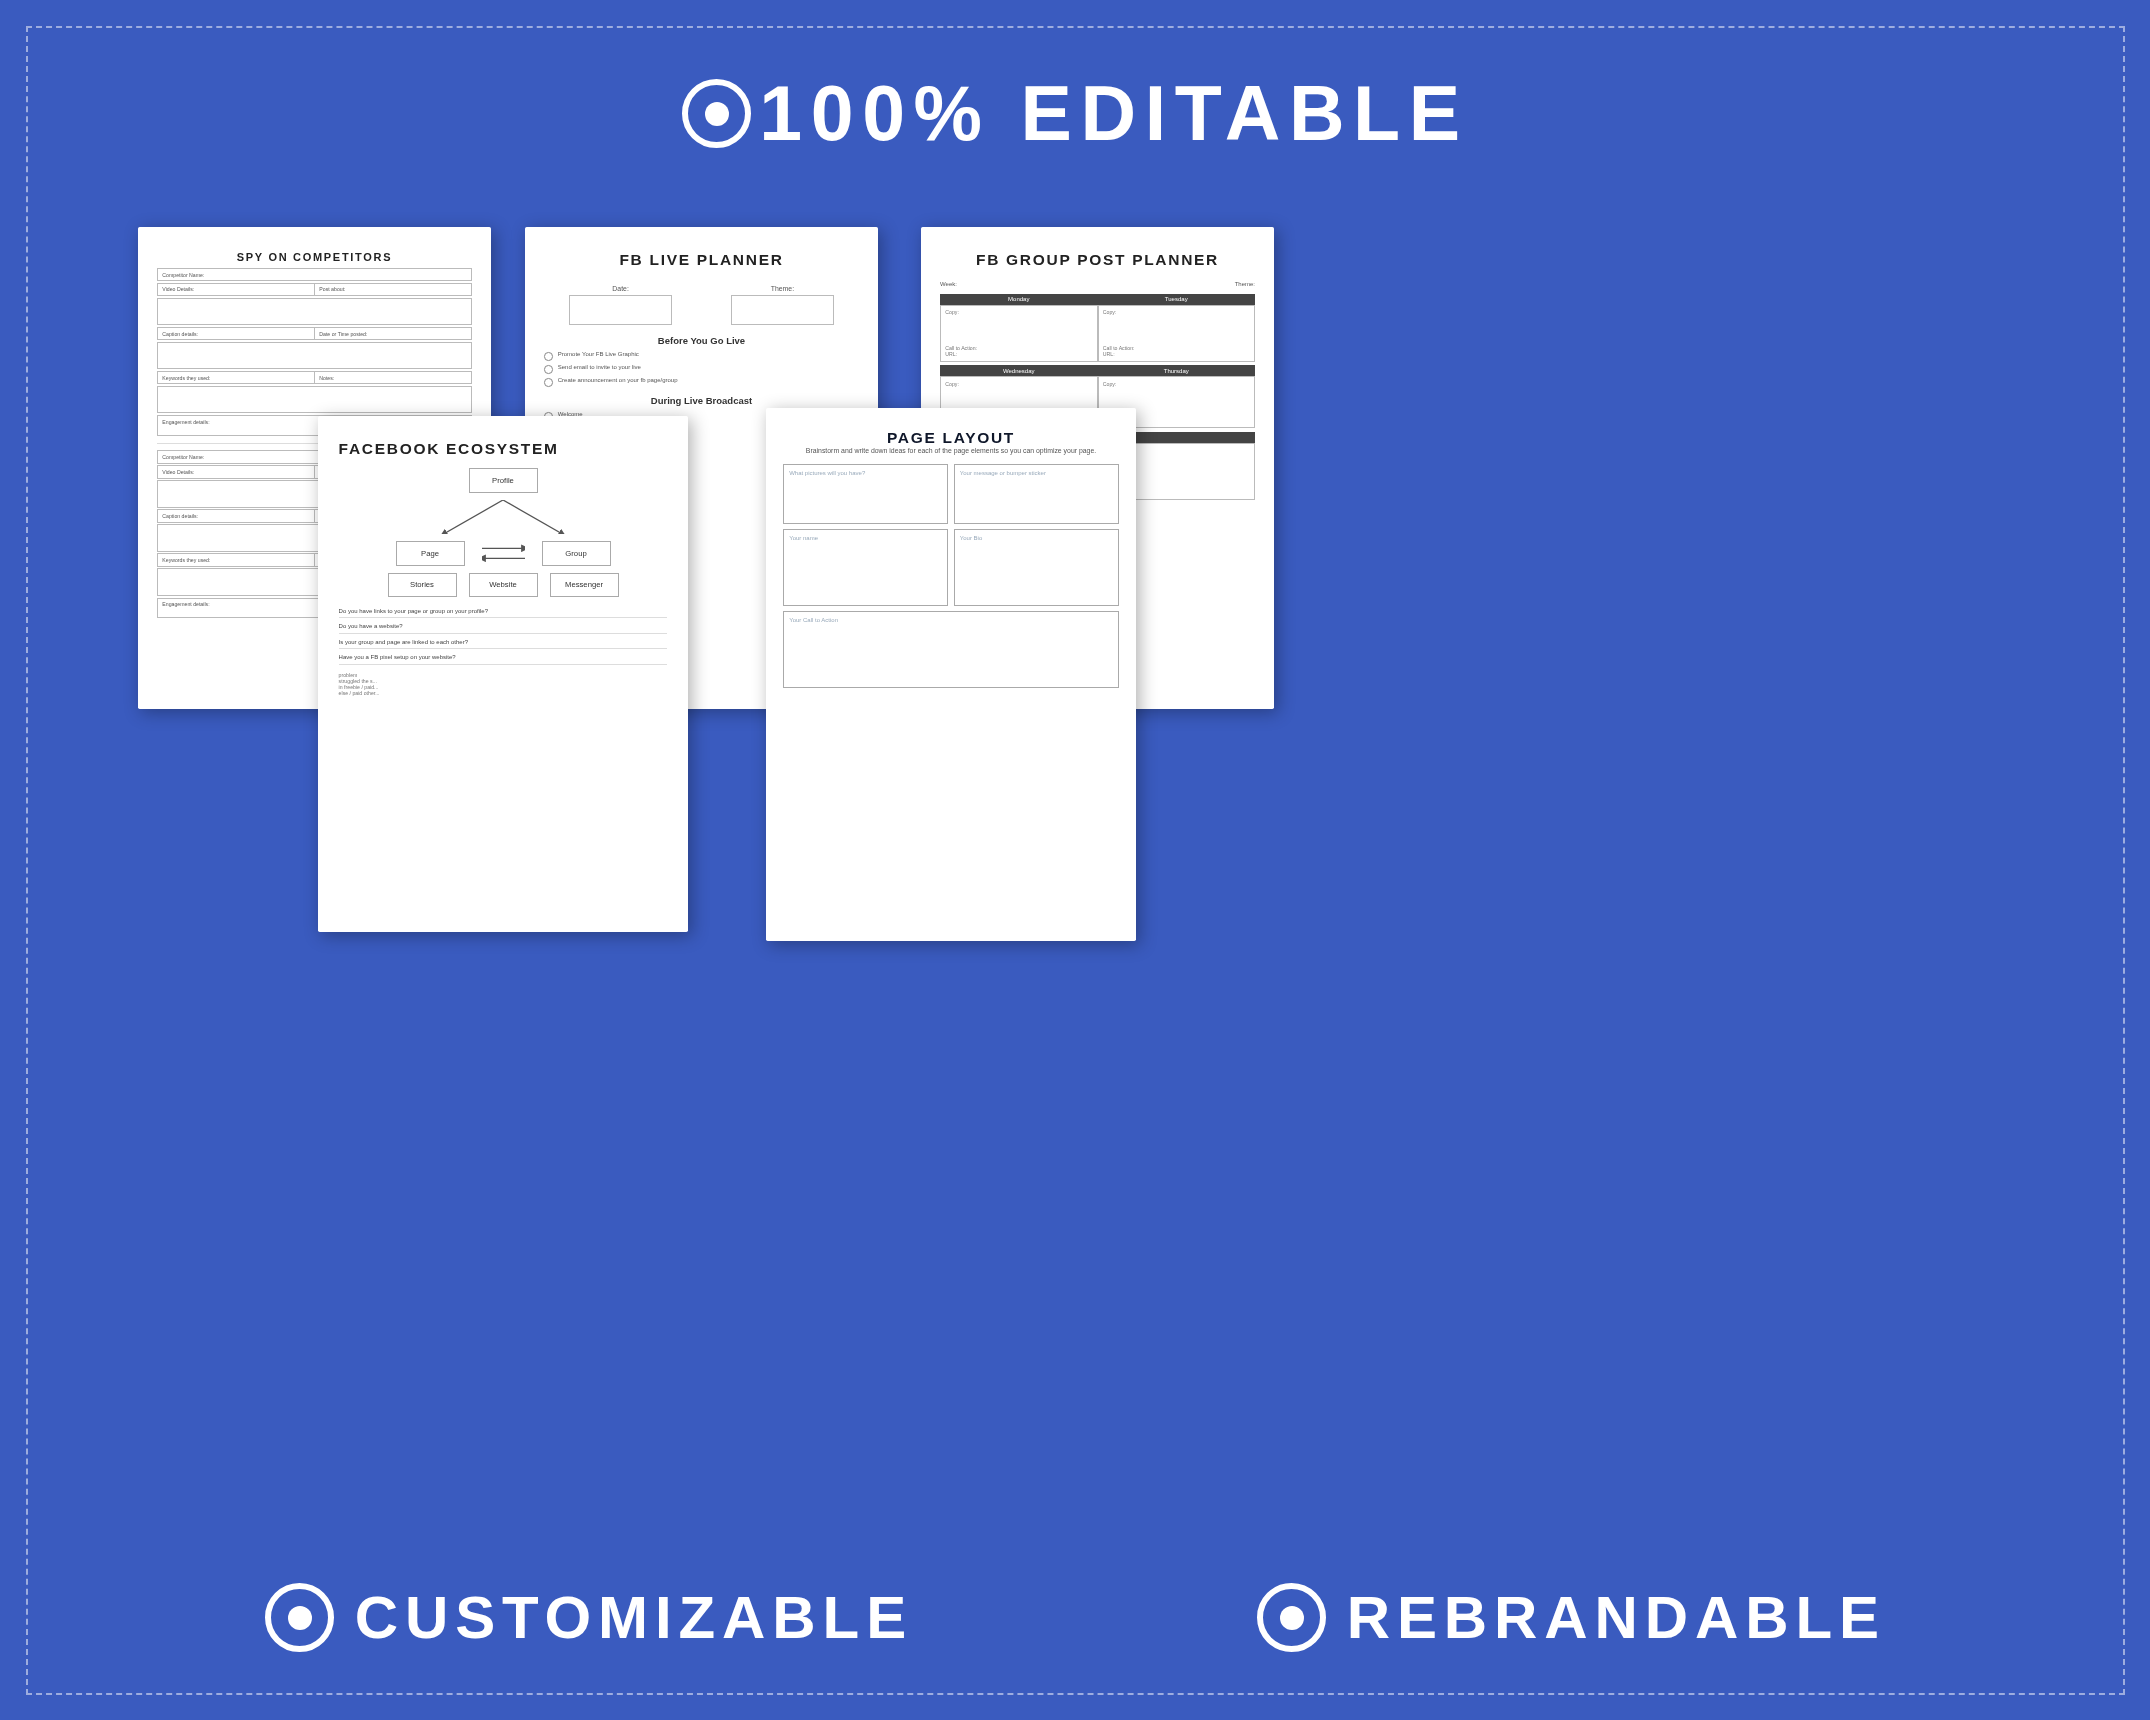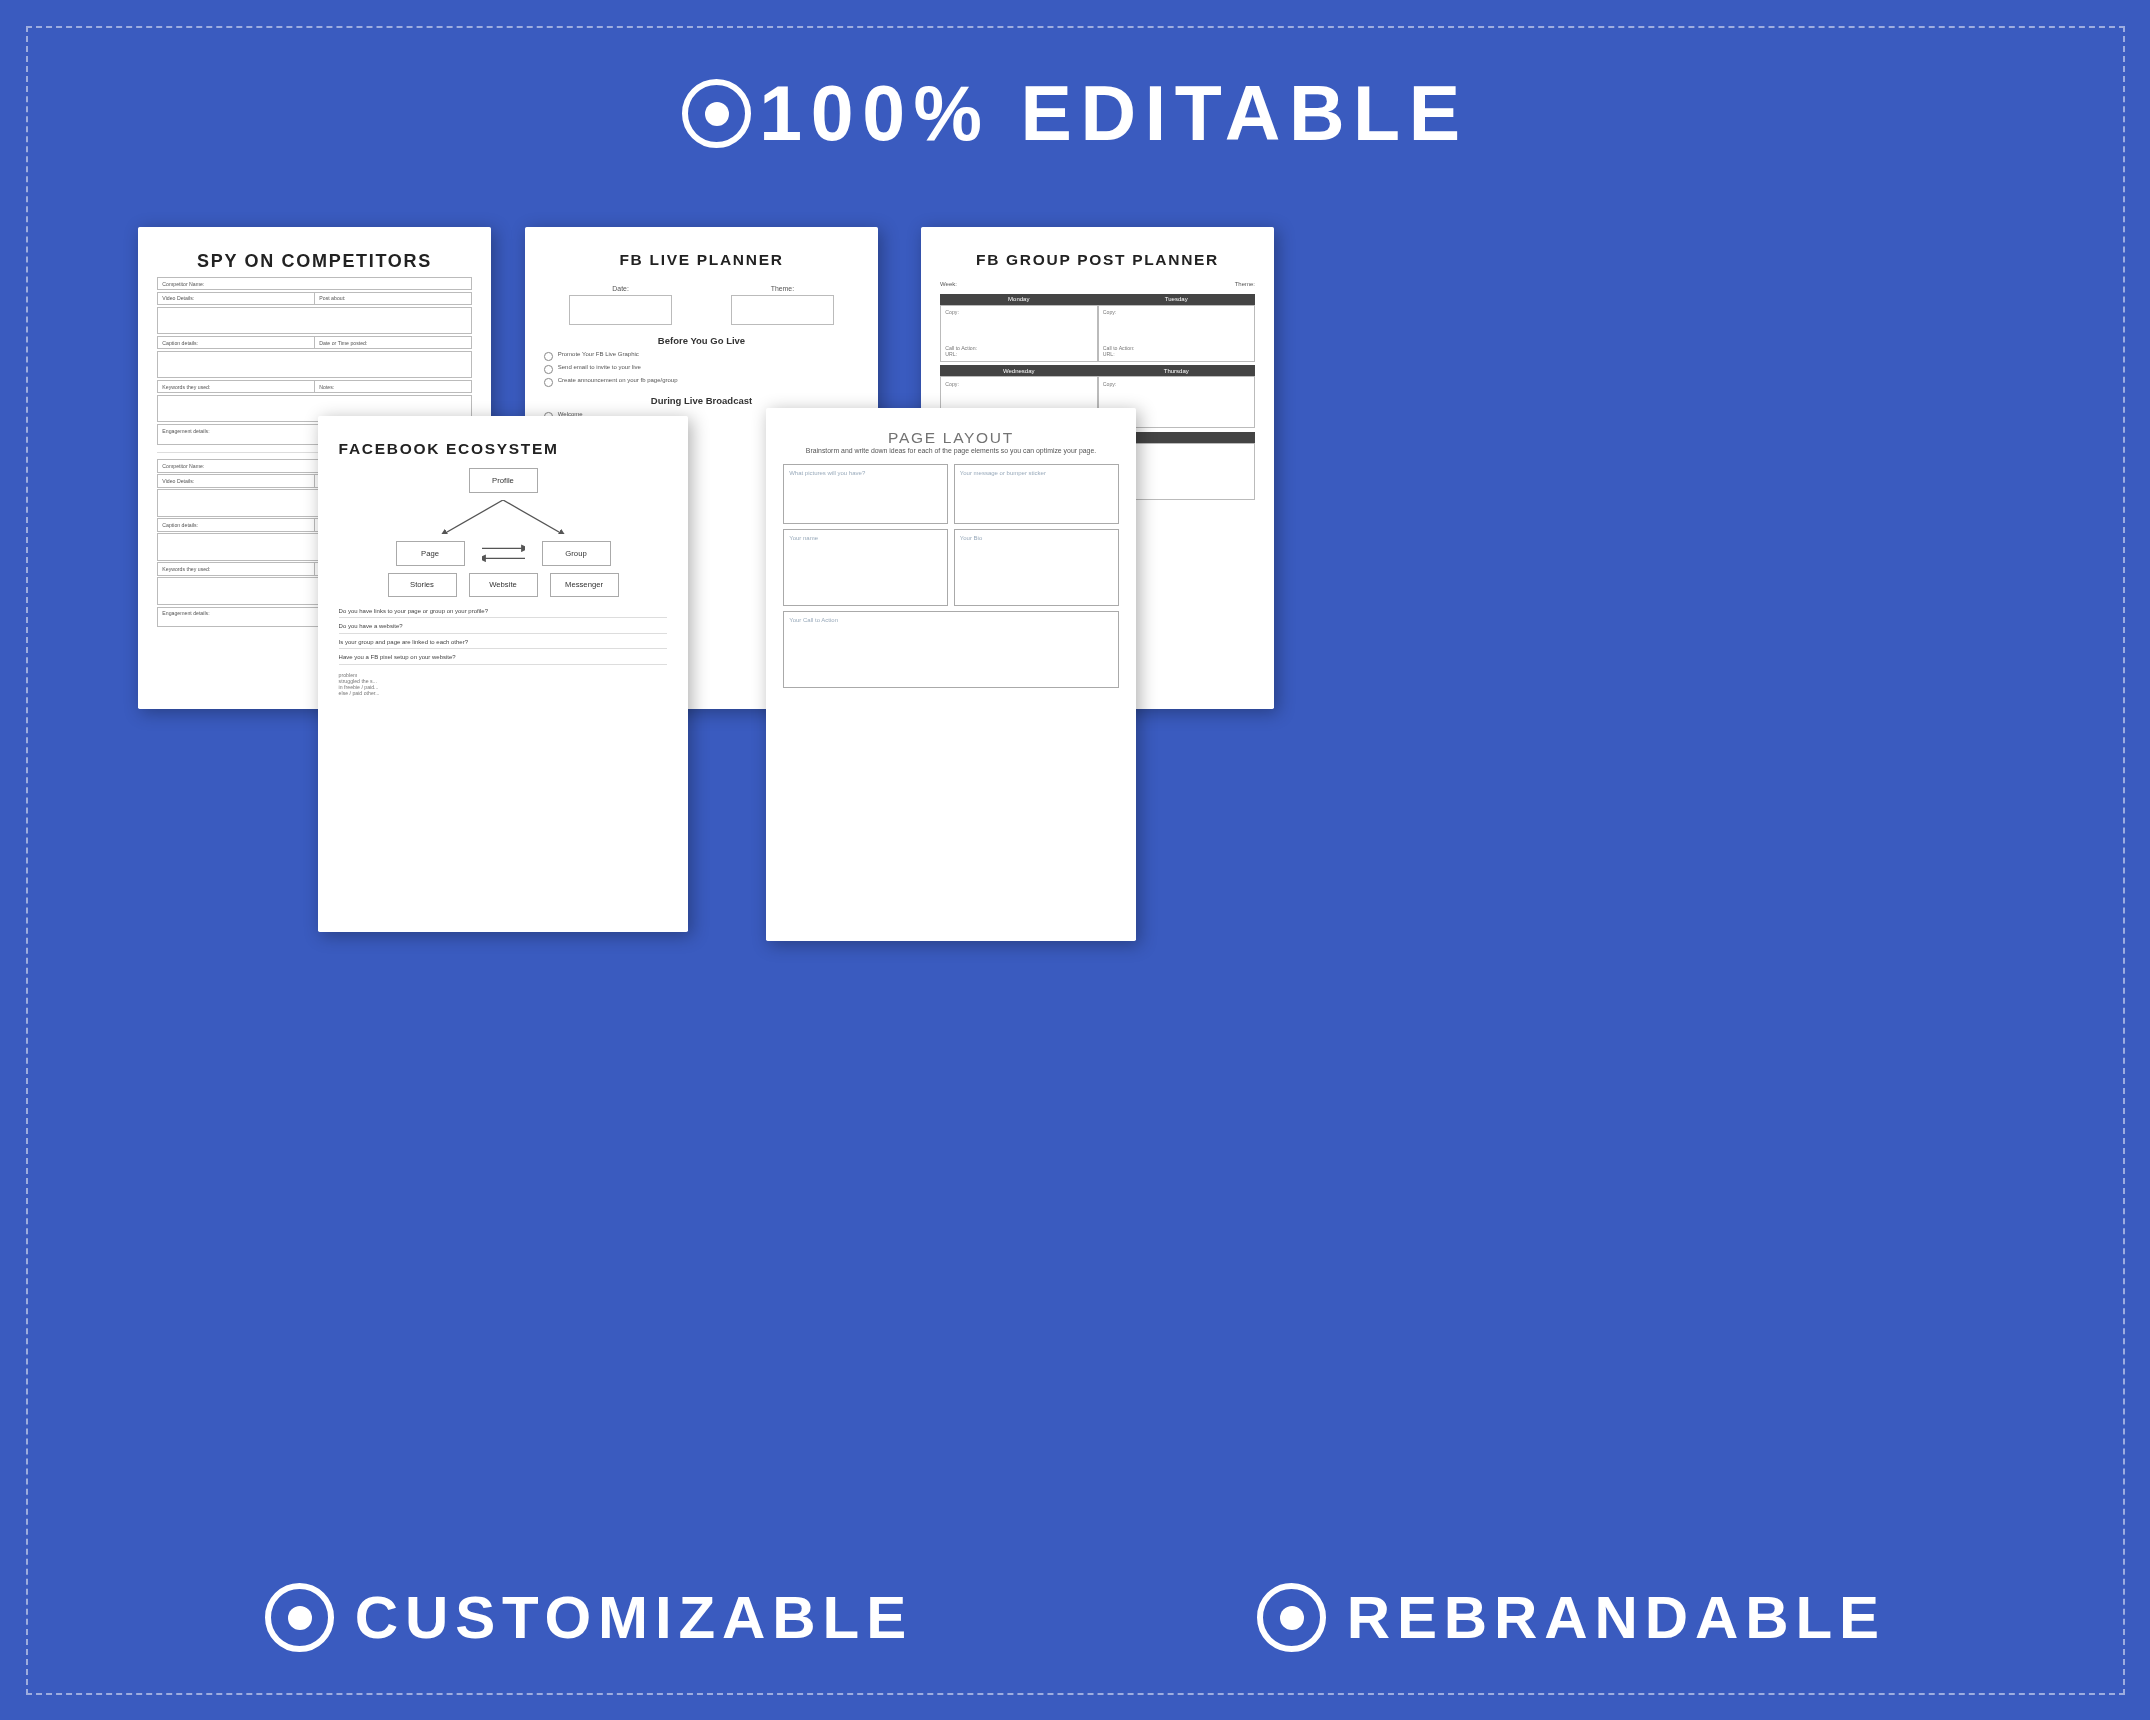--- a/index.html
+++ b/index.html
@@ -60,21 +60,21 @@
     
     .card-spy {
       width: 353px;
       height: 482px;
       top: 0;
       left: 138px;
       z-index: 1;
       padding: 24px 19px;
     }
     .card-spy h2 {
-      font-size: 18px;
+      font-size: 11px;
       font-weight: 700;
       letter-spacing: 1.7px;
       text-align: center;
       margin-bottom: 5px;
       color: #222;
     }
 
     
     .card-live {
       width: 353px;
@@ -131,25 +131,25 @@
     .card-page {
       width: 353px;
       height: 516px;
       top: 172px;
       left: 749px;
       z-index: 3;
       padding: 24px 19px;
     }
     .card-page h2 {
       font-size: 15.5px;
-      font-weight: 400;
+      font-weight: 700;
       letter-spacing: 1.7px;
       text-align: center;
       margin-bottom: 0;
-      color: #737373;
+      color: #0f172a;
     }
     .card-page .subtitle {
       font-size: 6.9px;
       text-align: center;
       color: #555;
       margin-bottom: 10.3px;
     }
 
     
     .footer {

